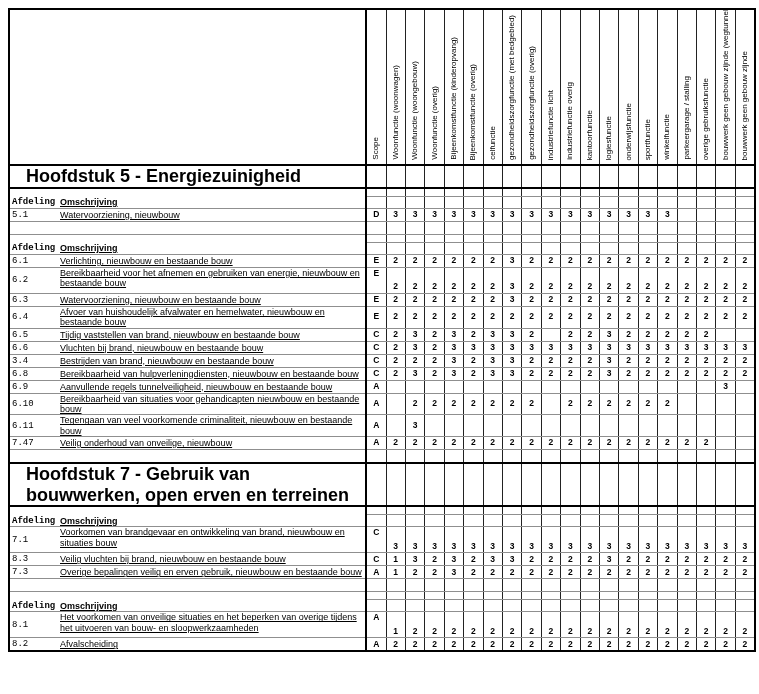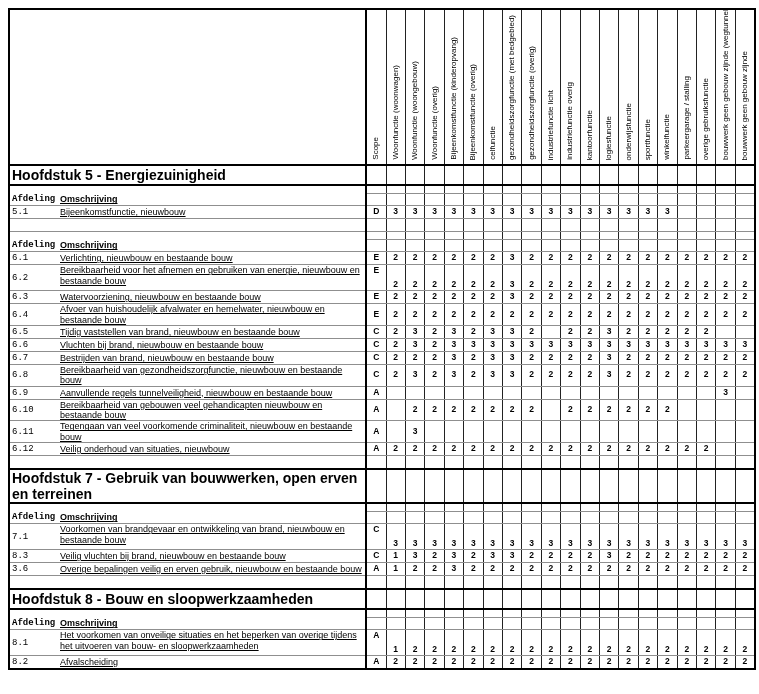--- a/index.html
+++ b/index.html
@@ -29,21 +29,21 @@
   .vert {
     display:inline-block; writing-mode:vertical-rl; transform:rotate(180deg);
     font-size:8px; line-height:1; white-space:nowrap;
     max-height:148px; overflow:hidden; padding:2px 0;
   }
   td.scope-sep { border-left:2px solid #000; }
   td.no-r { border-right:none; }
   td.no-l { border-left:none;text-decoration:underline; }
   td.no-b { border-bottom:none; }
   td.no-t { border-top:none; }
-  td.title-cell { font-weight:bold; font-size:14px; padding-left:2px; }
+  td.title-cell { font-weight:bold; font-size:18px; padding-left:16px; }
   td.colhead { font-weight:bold; padding-left:2px; }
   td.afd { padding-left:2px;font-family:Liberation Mono, monospace; }
   td.oms { padding-left:2px; }
   td.scope-cell, td.val-cell { text-align:center; font-weight:bold; font-size:8.5px; }
   tr.r-tall td.scope-cell { vertical-align:top; padding-top:1px; }
   tr.r-tall td.val-cell   { vertical-align:bottom; padding-bottom:1px; }
   tr.r-tall td.oms        { vertical-align:top; }
 </style>
 </head>
 <body>
@@ -144,21 +144,21 @@
           <td></td>
           <td></td>
           <td></td>
           <td></td>
           <td></td>
           <td></td>
           <td></td>
         </tr>
         <tr class="r-data">
           <td class="afd no-r">5.1</td>
-          <td class="oms no-l">Bijeenkomstfunctie, nieuwbouw</td>
+          <td class="oms no-l">Watervoorziening, nieuwbouw</td>
           <td class="scope-cell scope-sep">D</td>
           <td class="val-cell">3</td>
           <td class="val-cell">3</td>
           <td class="val-cell">3</td>
           <td class="val-cell">3</td>
           <td class="val-cell">3</td>
           <td class="val-cell">3</td>
           <td class="val-cell">3</td>
           <td class="val-cell">3</td>
           <td class="val-cell">3</td>
@@ -381,21 +381,21 @@
           <td class="val-cell">3</td>
           <td class="val-cell">3</td>
           <td class="val-cell">3</td>
           <td class="val-cell">3</td>
           <td class="val-cell">3</td>
           <td class="val-cell">3</td>
           <td class="val-cell">3</td>
           <td class="val-cell">3</td>
         </tr>
         <tr class="r-data">
-          <td class="afd no-r">6.7</td>
+          <td class="afd no-r">3.4</td>
           <td class="oms no-l">Bestrijden van brand, nieuwbouw en bestaande bouw</td>
           <td class="scope-cell scope-sep">C</td>
           <td class="val-cell">2</td>
           <td class="val-cell">2</td>
           <td class="val-cell">2</td>
           <td class="val-cell">3</td>
           <td class="val-cell">2</td>
           <td class="val-cell">3</td>
           <td class="val-cell">3</td>
           <td class="val-cell">2</td>
@@ -406,21 +406,21 @@
           <td class="val-cell">2</td>
           <td class="val-cell">2</td>
           <td class="val-cell">2</td>
           <td class="val-cell">2</td>
           <td class="val-cell">2</td>
           <td class="val-cell">2</td>
           <td class="val-cell">2</td>
         </tr>
         <tr class="r-data">
           <td class="afd no-r">6.8</td>
-          <td class="oms no-l">Bereikbaarheid van gezondheidszorgfunctie, nieuwbouw en bestaande bouw</td>
+          <td class="oms no-l">Bereikbaarheid van hulpverleningdiensten, nieuwbouw en bestaande bouw</td>
           <td class="scope-cell scope-sep">C</td>
           <td class="val-cell">2</td>
           <td class="val-cell">3</td>
           <td class="val-cell">2</td>
           <td class="val-cell">3</td>
           <td class="val-cell">2</td>
           <td class="val-cell">3</td>
           <td class="val-cell">3</td>
           <td class="val-cell">2</td>
           <td class="val-cell">2</td>
@@ -454,21 +454,21 @@
           <td class="val-cell"></td>
           <td class="val-cell"></td>
           <td class="val-cell"></td>
           <td class="val-cell"></td>
           <td class="val-cell"></td>
           <td class="val-cell">3</td>
           <td class="val-cell"></td>
         </tr>
         <tr class="r-data">
           <td class="afd no-r">6.10</td>
-          <td class="oms no-l">Bereikbaarheid van gebouwen veel gehandicapten nieuwbouw en bestaande bouw</td>
+          <td class="oms no-l">Bereikbaarheid van situaties voor gehandicapten nieuwbouw en bestaande bouw</td>
           <td class="scope-cell scope-sep">A</td>
           <td class="val-cell"></td>
           <td class="val-cell">2</td>
           <td class="val-cell">2</td>
           <td class="val-cell">2</td>
           <td class="val-cell">2</td>
           <td class="val-cell">2</td>
           <td class="val-cell">2</td>
           <td class="val-cell">2</td>
           <td class="val-cell"></td>
@@ -501,22 +501,22 @@
           <td class="val-cell"></td>
           <td class="val-cell"></td>
           <td class="val-cell"></td>
           <td class="val-cell"></td>
           <td class="val-cell"></td>
           <td class="val-cell"></td>
           <td class="val-cell"></td>
           <td class="val-cell"></td>
         </tr>
         <tr class="r-data">
-          <td class="afd no-r">6.12</td>
-          <td class="oms no-l">Veilig onderhoud van situaties, nieuwbouw</td>
+          <td class="afd no-r">7.47</td>
+          <td class="oms no-l">Veilig onderhoud van onveilige, nieuwbouw</td>
           <td class="scope-cell scope-sep">A</td>
           <td class="val-cell">2</td>
           <td class="val-cell">2</td>
           <td class="val-cell">2</td>
           <td class="val-cell">2</td>
           <td class="val-cell">2</td>
           <td class="val-cell">2</td>
           <td class="val-cell">2</td>
           <td class="val-cell">2</td>
           <td class="val-cell">2</td>
@@ -619,21 +619,21 @@
           <td></td>
           <td></td>
           <td></td>
           <td></td>
           <td></td>
           <td></td>
           <td></td>
         </tr>
         <tr class="r-tall">
           <td class="afd no-r">7.1</td>
-          <td class="oms no-l">Voorkomen van brandgevaar en ontwikkeling van brand, nieuwbouw en bestaande bouw</td>
+          <td class="oms no-l">Voorkomen van brandgevaar en ontwikkeling van brand, nieuwbouw en situaties bouw</td>
           <td class="scope-cell scope-sep">C</td>
           <td class="val-cell">3</td>
           <td class="val-cell">3</td>
           <td class="val-cell">3</td>
           <td class="val-cell">3</td>
           <td class="val-cell">3</td>
           <td class="val-cell">3</td>
           <td class="val-cell">3</td>
           <td class="val-cell">3</td>
           <td class="val-cell">3</td>
@@ -666,21 +666,21 @@
           <td class="val-cell">3</td>
           <td class="val-cell">2</td>
           <td class="val-cell">2</td>
           <td class="val-cell">2</td>
           <td class="val-cell">2</td>
           <td class="val-cell">2</td>
           <td class="val-cell">2</td>
           <td class="val-cell">2</td>
         </tr>
         <tr class="r-data">
-          <td class="afd no-r">3.6</td>
+          <td class="afd no-r">7.3</td>
           <td class="oms no-l">Overige bepalingen veilig en erven gebruik, nieuwbouw en bestaande bouw</td>
           <td class="scope-cell scope-sep">A</td>
           <td class="val-cell">1</td>
           <td class="val-cell">2</td>
           <td class="val-cell">2</td>
           <td class="val-cell">3</td>
           <td class="val-cell">2</td>
           <td class="val-cell">2</td>
           <td class="val-cell">2</td>
           <td class="val-cell">2</td>
@@ -691,43 +691,20 @@
           <td class="val-cell">2</td>
           <td class="val-cell">2</td>
           <td class="val-cell">2</td>
           <td class="val-cell">2</td>
           <td class="val-cell">2</td>
           <td class="val-cell">2</td>
           <td class="val-cell">2</td>
         </tr>
         <tr class="r-blank">
           <td colspan="2"></td>
-          <td class="scope-sep"></td>
-          <td></td>
-          <td></td>
-          <td></td>
-          <td></td>
-          <td></td>
-          <td></td>
-          <td></td>
-          <td></td>
-          <td></td>
-          <td></td>
-          <td></td>
-          <td></td>
-          <td></td>
-          <td></td>
-          <td></td>
-          <td></td>
-          <td></td>
-          <td></td>
-          <td></td>
-        </tr>
-        <tr class="r-title">
-          <td class="title-cell" colspan="2">Hoofdstuk 8 - Bouw en sloopwerkzaamheden</td>
           <td class="scope-sep"></td>
           <td></td>
           <td></td>
           <td></td>
           <td></td>
           <td></td>
           <td></td>
           <td></td>
           <td></td>
           <td></td>

